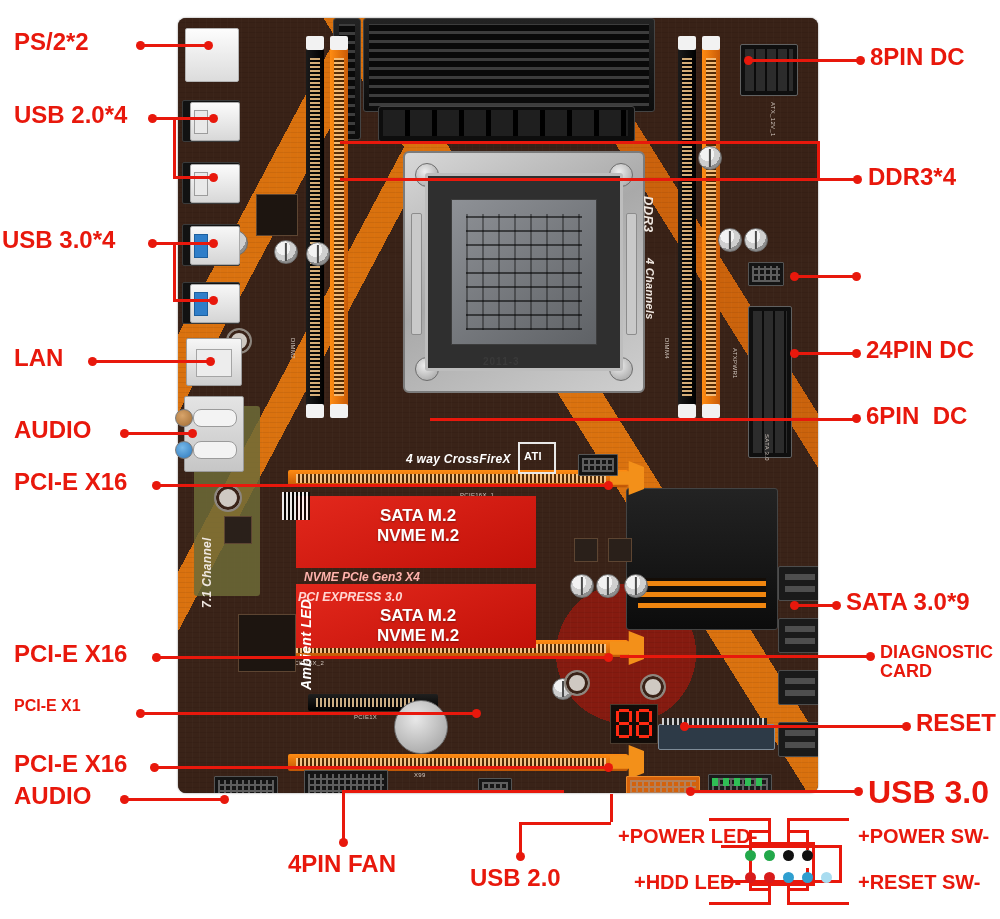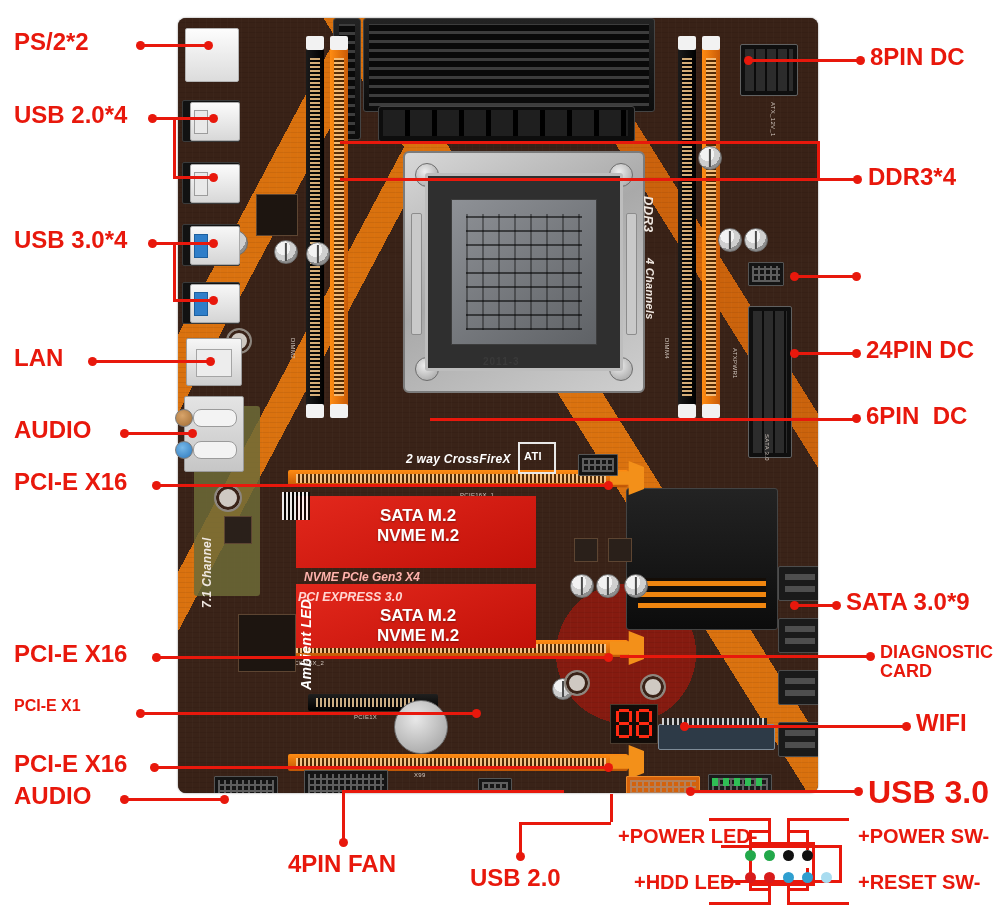--- a/index.html
+++ b/index.html
@@ -222,21 +222,21 @@
 
     <div class="m2" style="left:118px;top:478px;width:240px;height:72px;"></div>
     <div class="m2" style="left:118px;top:566px;width:240px;height:64px;"></div>
     <div class="m2lbl" style="left:130px;top:488px;width:220px;font-size:17px;">SATA M.2</div>
     <div class="m2lbl" style="left:130px;top:508px;width:220px;font-size:17px;">NVME M.2</div>
     <div class="m2sub" style="left:126px;top:552px;font-size:12px;">NVME PCIe Gen3 X4</div>
     <div class="m2sub" style="left:120px;top:572px;font-size:12.5px;color:#ffd6d2;">PCI EXPRESS 3.0</div>
     <div class="m2lbl" style="left:130px;top:588px;width:220px;font-size:17px;">SATA M.2</div>
     <div class="m2lbl" style="left:130px;top:608px;width:220px;font-size:17px;">NVME M.2</div>
 
-    <div class="silk big" style="left:228px;top:434px;font-size:12px;color:#fff;">2 way CrossFireX</div>
+    <div class="silk big" style="left:228px;top:434px;font-size:12px;color:#fff;">4 way CrossFireX</div>
     <div class="pc" style="left:340px;top:424px;width:34px;height:28px;border:2px solid #e9e9e9;"></div>
     <div class="silk" style="left:346px;top:432px;font-size:11px;font-weight:bold;color:#fff;">ATI</div>
 
     <div class="pc" style="left:16px;top:388px;width:66px;height:190px;background:#6d6b37;opacity:.85;border-radius:3px;"></div>
     <div class="silk big" style="left:22px;top:590px;transform:rotate(-90deg);transform-origin:left top;font-size:12px;">7.1 Channel</div>
     <div class="silk big" style="left:120px;top:672px;transform:rotate(-90deg);transform-origin:left top;font-size:14px;color:#fff;">Ambient LED</div>
 
     <div class="seg" style="left:432px;top:686px;">
       <div class="digit" style="left:5px;">
         <i class="dh" style="top:0;"></i>
@@ -331,21 +331,21 @@
 
     <div class="lbl l" style="left:14px;top:103px;width:130px;font-size:24px;">USB 2.0*4</div>
     <div class="dot" style="left:148px;top:114px;"></div>
     <div class="ln h" style="left:152px;top:117px;width:24px;"></div>
     <div class="ln v" style="left:173px;top:117px;height:62px;"></div>
     <div class="ln h" style="left:173px;top:117px;width:40px;"></div>
     <div class="dot" style="left:209px;top:114px;"></div>
     <div class="ln h" style="left:173px;top:176px;width:40px;"></div>
     <div class="dot" style="left:209px;top:173px;"></div>
 
-    <div class="lbl l" style="left:14px;top:228px;width:130px;font-size:24px;">USB 3.0*4</div>
+    <div class="lbl l" style="left:2px;top:228px;width:130px;font-size:24px;">USB 3.0*4</div>
     <div class="dot" style="left:148px;top:239px;"></div>
     <div class="ln h" style="left:152px;top:242px;width:24px;"></div>
     <div class="ln v" style="left:173px;top:242px;height:60px;"></div>
     <div class="ln h" style="left:173px;top:242px;width:40px;"></div>
     <div class="dot" style="left:209px;top:239px;"></div>
     <div class="ln h" style="left:173px;top:299px;width:40px;"></div>
     <div class="dot" style="left:209px;top:296px;"></div>
 
     <div class="lbl l" style="left:14px;top:346px;width:64px;font-size:24px;">LAN</div>
     <div class="dot" style="left:88px;top:357px;"></div>
@@ -413,21 +413,21 @@
     <div class="lbl r" style="left:846px;top:590px;font-size:24px;">SATA 3.0*9</div>
 
     <div class="ln h" style="left:620px;top:655px;width:252px;"></div>
     <div class="dot" style="left:866px;top:652px;"></div>
     <div class="lbl r" style="left:880px;top:643px;font-size:18px;line-height:1.06;">DIAGNOSTIC
 CARD</div>
 
     <div class="dot" style="left:680px;top:722px;"></div>
     <div class="ln h" style="left:684px;top:725px;width:222px;"></div>
     <div class="dot" style="left:902px;top:722px;"></div>
-    <div class="lbl r" style="left:916px;top:711px;font-size:24px;">WIFI</div>
+    <div class="lbl r" style="left:916px;top:711px;font-size:24px;">RESET</div>
 
     <div class="dot" style="left:686px;top:787px;"></div>
     <div class="ln h" style="left:690px;top:790px;width:168px;"></div>
     <div class="dot" style="left:854px;top:787px;"></div>
     <div class="lbl r" style="left:868px;top:776px;font-size:32px;">USB 3.0</div>
 
     <div class="ln v" style="left:342px;top:790px;height:52px;"></div>
     <div class="ln h" style="left:342px;top:790px;width:222px;"></div>
     <div class="dot" style="left:339px;top:838px;"></div>
     <div class="lbl" style="left:288px;top:852px;font-size:24px;">4PIN FAN</div>

